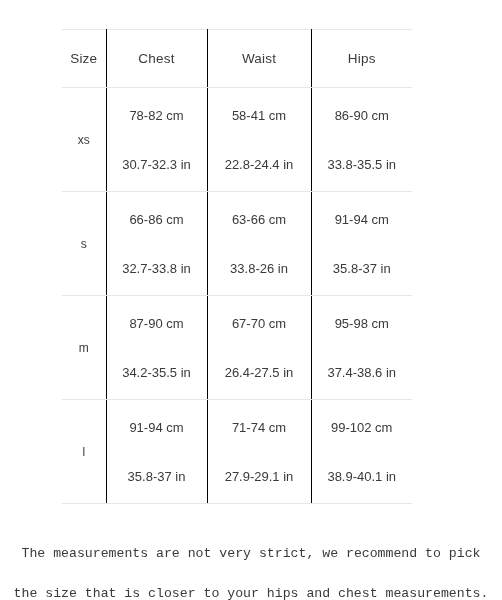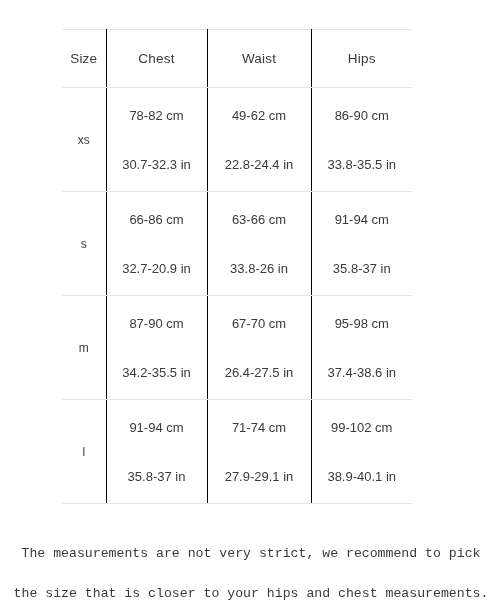--- a/index.html
+++ b/index.html
@@ -136,38 +136,38 @@
       <tr>
         <td class="size-cell">xs</td>
         <td>
           <div class="meas">
             <span class="cm">78-82 cm</span>
             <span class="inch">30.7-32.3 in</span>
           </div>
         </td>
         <td>
           <div class="meas">
-            <span class="cm">49-62 cm</span>
+            <span class="cm">58-41 cm</span>
             <span class="inch">22.8-24.4 in</span>
           </div>
         </td>
         <td>
           <div class="meas">
             <span class="cm">86-90 cm</span>
             <span class="inch">33.8-35.5 in</span>
           </div>
         </td>
       </tr>
 
       <tr>
         <td class="size-cell">s</td>
         <td>
           <div class="meas">
             <span class="cm">66-86 cm</span>
-            <span class="inch">32.7-20.9 in</span>
+            <span class="inch">32.7-33.8 in</span>
           </div>
         </td>
         <td>
           <div class="meas">
             <span class="cm">63-66 cm</span>
             <span class="inch">33.8-26 in</span>
           </div>
         </td>
         <td>
           <div class="meas">

